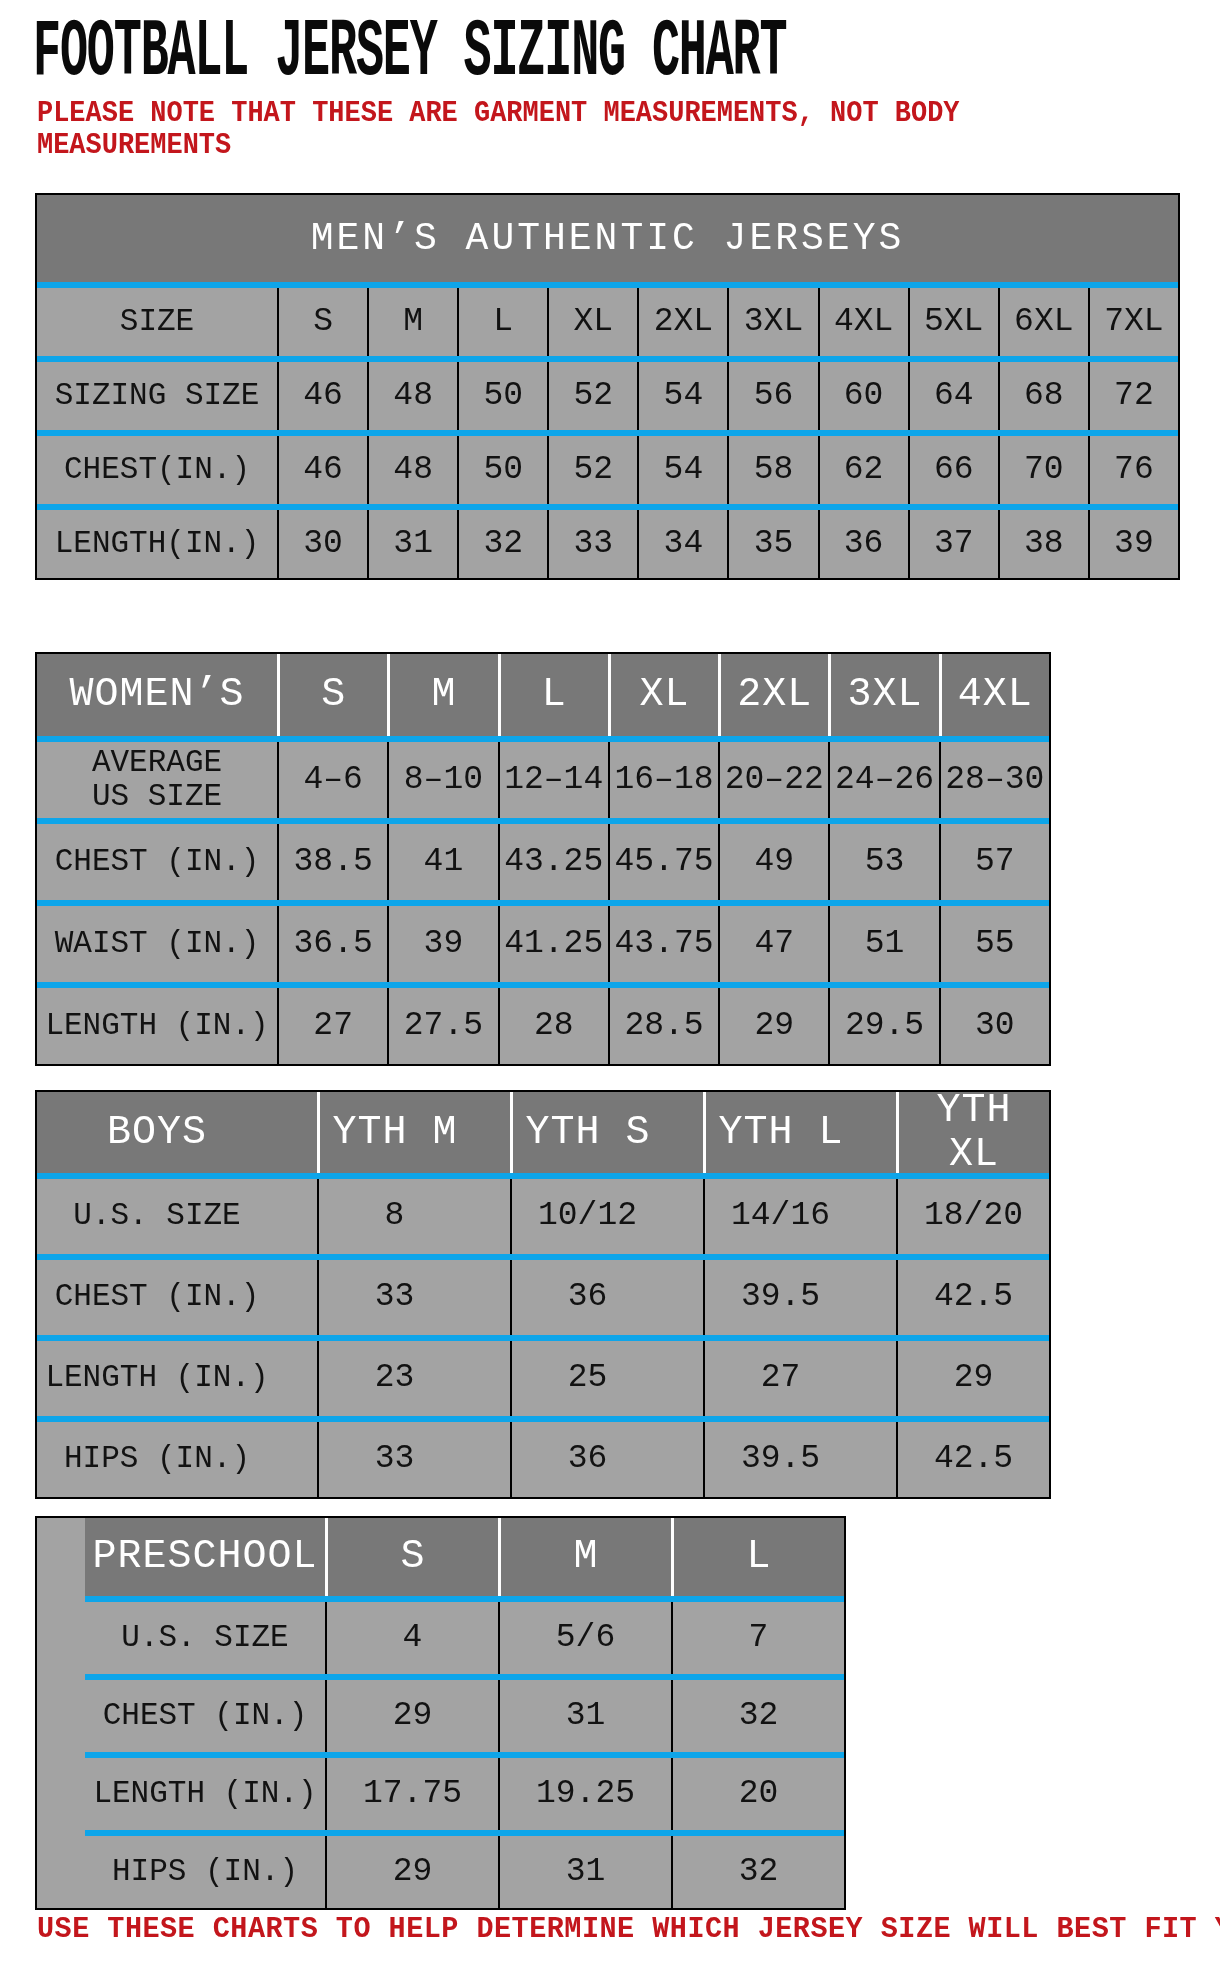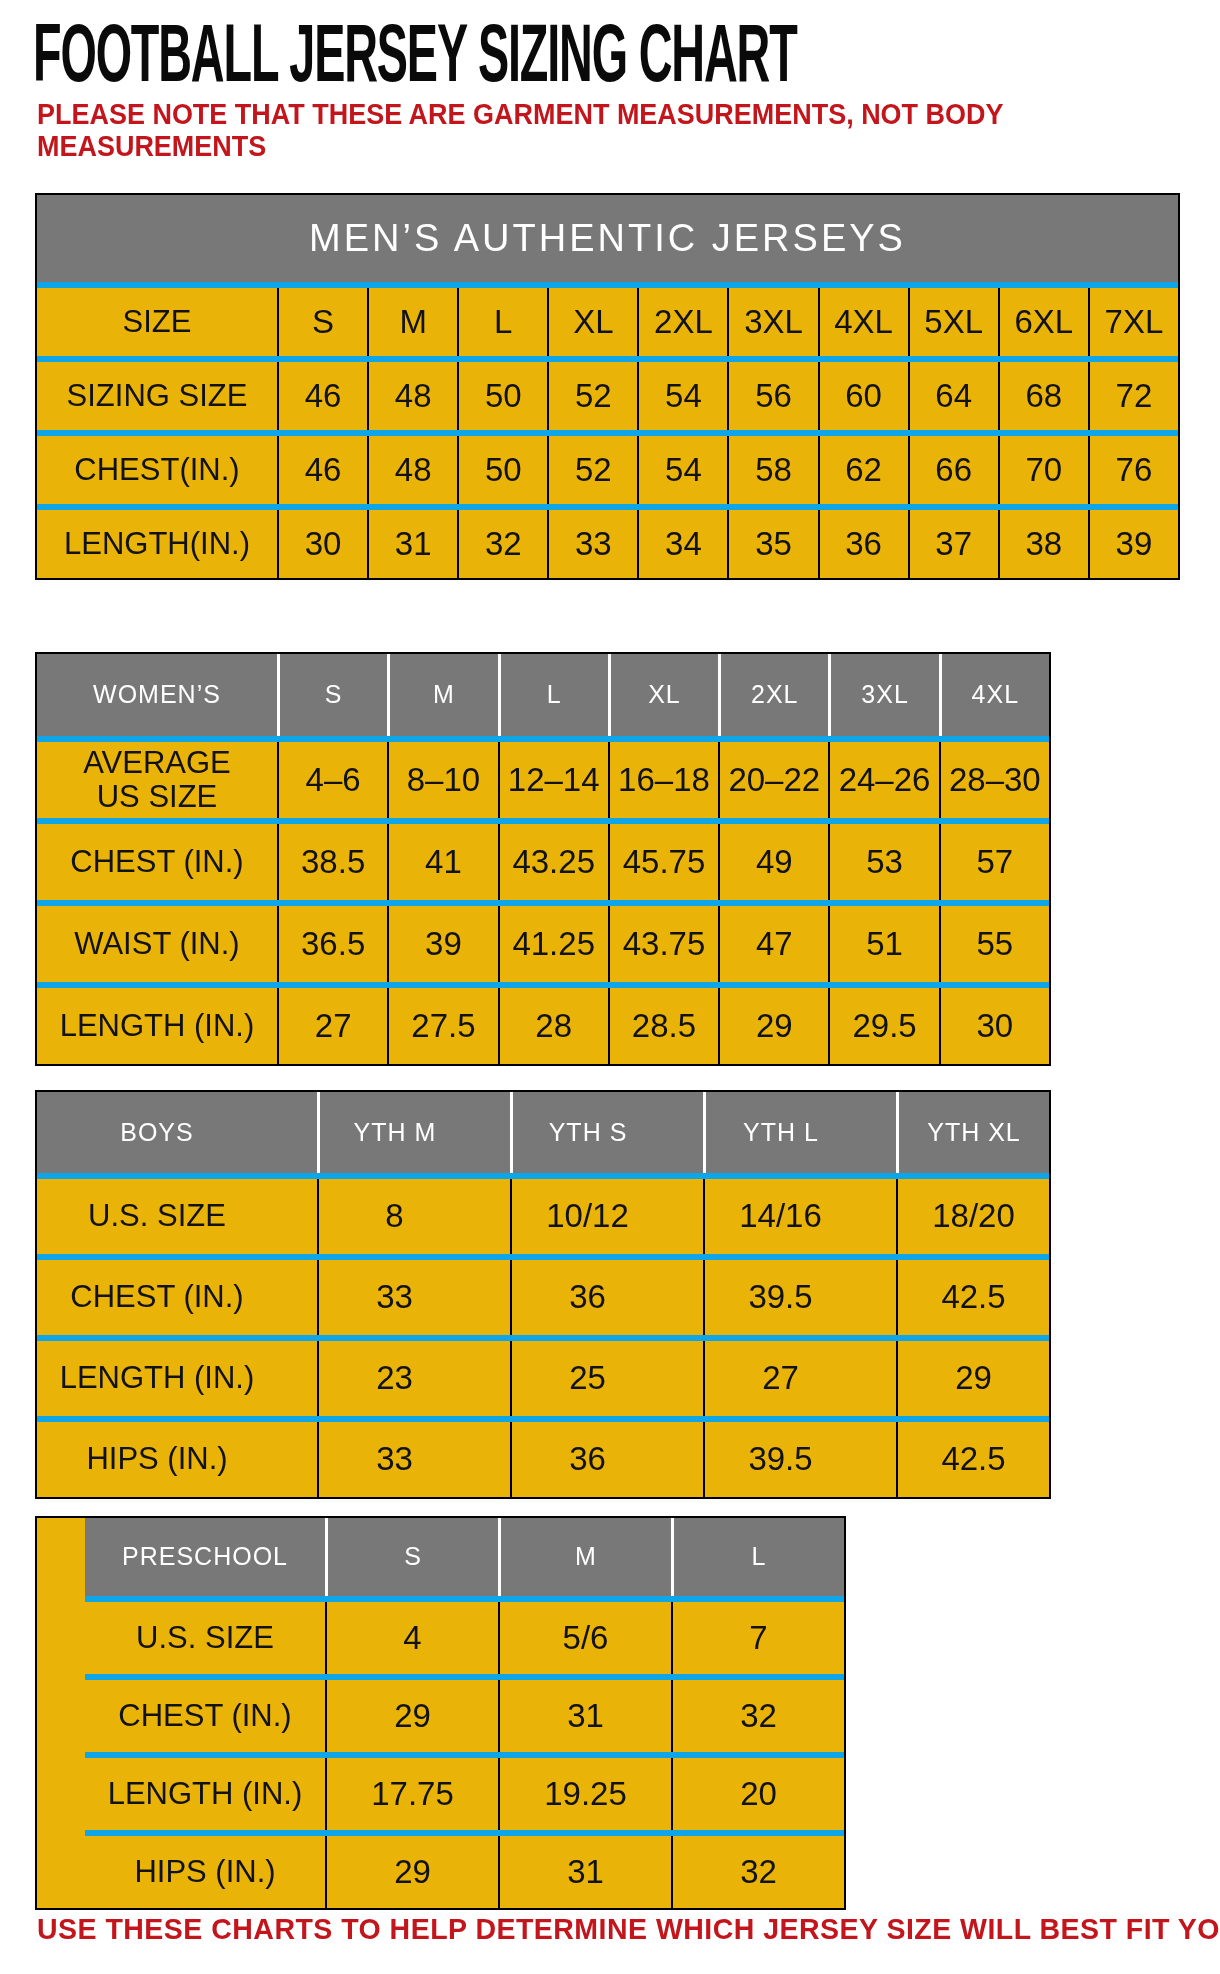--- a/index.html
+++ b/index.html
@@ -1,35 +1,35 @@
 <!DOCTYPE html>
 <html style="--accent-red: #c3161c; --header-gray: #787878; --border: #000000; --header-text: #ffffff; --text: #121212; --background: #ffffff;"><head>
 <meta charset="utf-8">
 <style>
   * { margin:0; padding:0; box-sizing:border-box; }
   html,body { background:#ffffff; }
   .canvas {
     position:relative; width:1220px; height:1974px;
     background:var(--background,#ffffff);
-    font-family:Liberation Sans, sans-serif;
+    font-family:Liberation Mono, monospace;
     color:var(--text,#121212); overflow:hidden;
   }
   .title {
     position:absolute; left:33px; top:10px;
     font-size:82px; font-weight:bold; line-height:1.05;
     letter-spacing:-2px; white-space:nowrap; color:#0a0a0a;
   }
   .title .condense { display:inline-block; transform:scaleX(0.57); transform-origin:left center; }
   .note {
     position:absolute; left:37px; top:98px;
     color:var(--accent-red,#c3161c);
     font-size:29px; font-weight:bold; line-height:1.12;
     white-space:pre-line; transform:scaleX(0.93); transform-origin:left top;
   }
-  .tbl { position:absolute; border:2px solid #000; background:#eab308; }
+  .tbl { position:absolute; border:2px solid #000; background:#a3a3a3; }
   .t0 { left:35px; top:193px; width:1145px; }
   .t1 { left:35px; top:652px; width:1016px; }
   .t2 { left:35px; top:1090px; width:1016px; }
   .t3 { left:35px; top:1516px; width:811px;padding-left:48px; }
   .mbar {
     height:87px; background:var(--header-gray,#787878); color:#fff;
     display:flex; align-items:center; justify-content:center;
     font-size:38px; letter-spacing:3px;
   }
   .row { display:flex; }
@@ -39,21 +39,21 @@
   .t2 .row { height:81px;gap:40px; }
   .t3 .row { height:78px; }
   .cell {
     display:flex; align-items:center; justify-content:center;
     text-align:center; white-space:pre-line; line-height:1.1;
   }
   .cell.label { flex:0 0 240px; width:240px; font-size:31px; }
   .cell.value { flex:1 1 0; font-size:33px; }
   .cell + .cell { border-left:2px solid #000; }
   .ghead { background:var(--header-gray,#787878); color:#fff; }
-  .ghead .cell { font-size:25px; letter-spacing:1px; }
+  .ghead .cell { font-size:40px; letter-spacing:1px; }
   .ghead .cell + .cell { border-left:3px solid #fff; }
   .footer {
     position:absolute; left:37px; top:1912px;
     color:var(--accent-red,#c3161c);
     font-size:30px; font-weight:bold; white-space:nowrap;
     transform:scaleX(0.95); transform-origin:left top; letter-spacing:0.5px;
   }
 </style>
 </head>
 <body>

